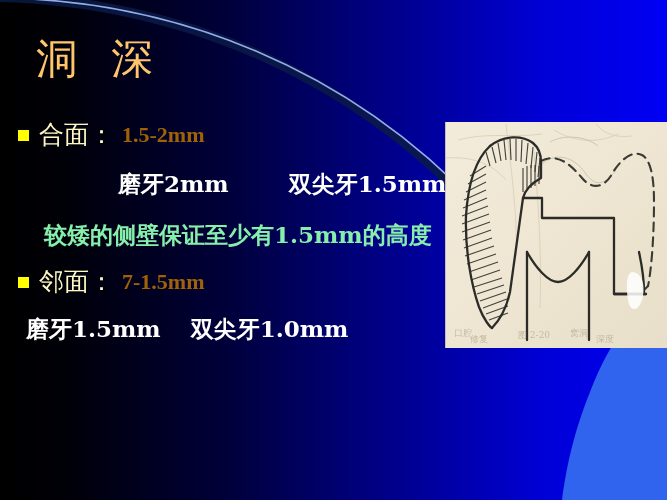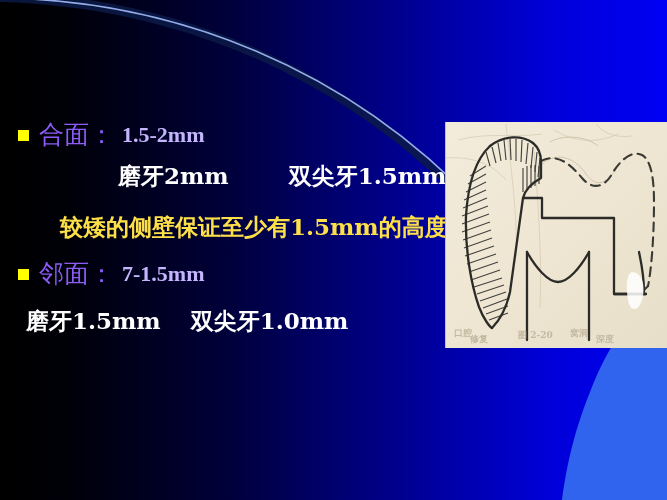--- a/index.html
+++ b/index.html
@@ -60,27 +60,27 @@
   .bullet {
     width: 11px;
     height: 11px;
     background: #ffff00;
     flex: 0 0 auto;
     margin-right: 10px;
     position: relative;
     top: 1px;
   }
   .cn-red {
-    color: #8b5cf6;
+    color: #fef9c3;
     font-size: 25px;
     font-family: "DejaVu Serif", "Liberation Serif", serif;
     font-weight: 400;
   }
   .val-white {
-    color: #c4b5fd;
+    color: #a16207;
     font-size: 22px;
     font-weight: bold;
     font-family: "Liberation Serif", "DejaVu Serif", serif;
     margin-left: 8px;
   }
   .indent-line {
     padding-left: 118px;
     font-size: 23px;
     font-weight: bold;
     font-family: "DejaVu Serif", "Liberation Serif", serif;
@@ -88,62 +88,62 @@
   }
   .indent-line .gap {
     display: inline-block;
     width: 44px;
   }
   .indent-line .gap-sm {
     display: inline-block;
     width: 14px;
   }
   .note-line {
-    padding-left: 60px;
+    padding-left: 44px;
     font-size: 23px;
     font-weight: bold;
     font-family: "DejaVu Serif", "Liberation Serif", serif;
-    color: #fde047;
+    color: #86efac;
   }
   .r1 { margin-top: 0px; }
-  .r2 { margin-top: 10px; }
+  .r2 { margin-top: 18px; }
   .r3 { margin-top: 20px; }
   .r4 { margin-top: 14px; }
   .r5 { margin-top: 16px; padding-left: 26px; }
 
   
   .picture {
     position: absolute;
     left: 445px;
     top: 122px;
     width: 222px;
     height: 226px;
     background: #fdba74;
     overflow: hidden;
     border-left: 1px solid #c9c0ab;
-    font-weight: bold;
   }
   .picture svg { display: block; }
 </style>
 </head>
 <body>
 
 <div id="slide">
 
   <div class="bg-base"></div>
 
   <svg class="bg-svg" viewBox="0 0 667 500" preserveAspectRatio="none">
 
     <path d="M 0 -8 C 170 -4 340 62 470 198 L 470 210 C 340 72 168 6 0 2 Z" fill="#0a1a46" opacity="0.85"></path>
 
     <path d="M 0 -2 C 175 0 348 68 478 206" fill="none" stroke="#9ab4f2" stroke-width="1.6" opacity="0.95"></path>
 
     <path d="M 667 500 L 667 288 C 640 300 610 340 590 392 C 573 434 566 470 562 500 Z" fill="#3063ee"></path>
   </svg>
 
+  <div class="title">洞  深</div>
 
   <div class="body-block">
 
     <div class="line bullet-row r1">
       <span class="bullet"></span>
       <span class="cn-red">合面：</span>
       <span class="val-white">1.5-2mm</span>
     </div>
 
     <div class="line indent-line r2">

